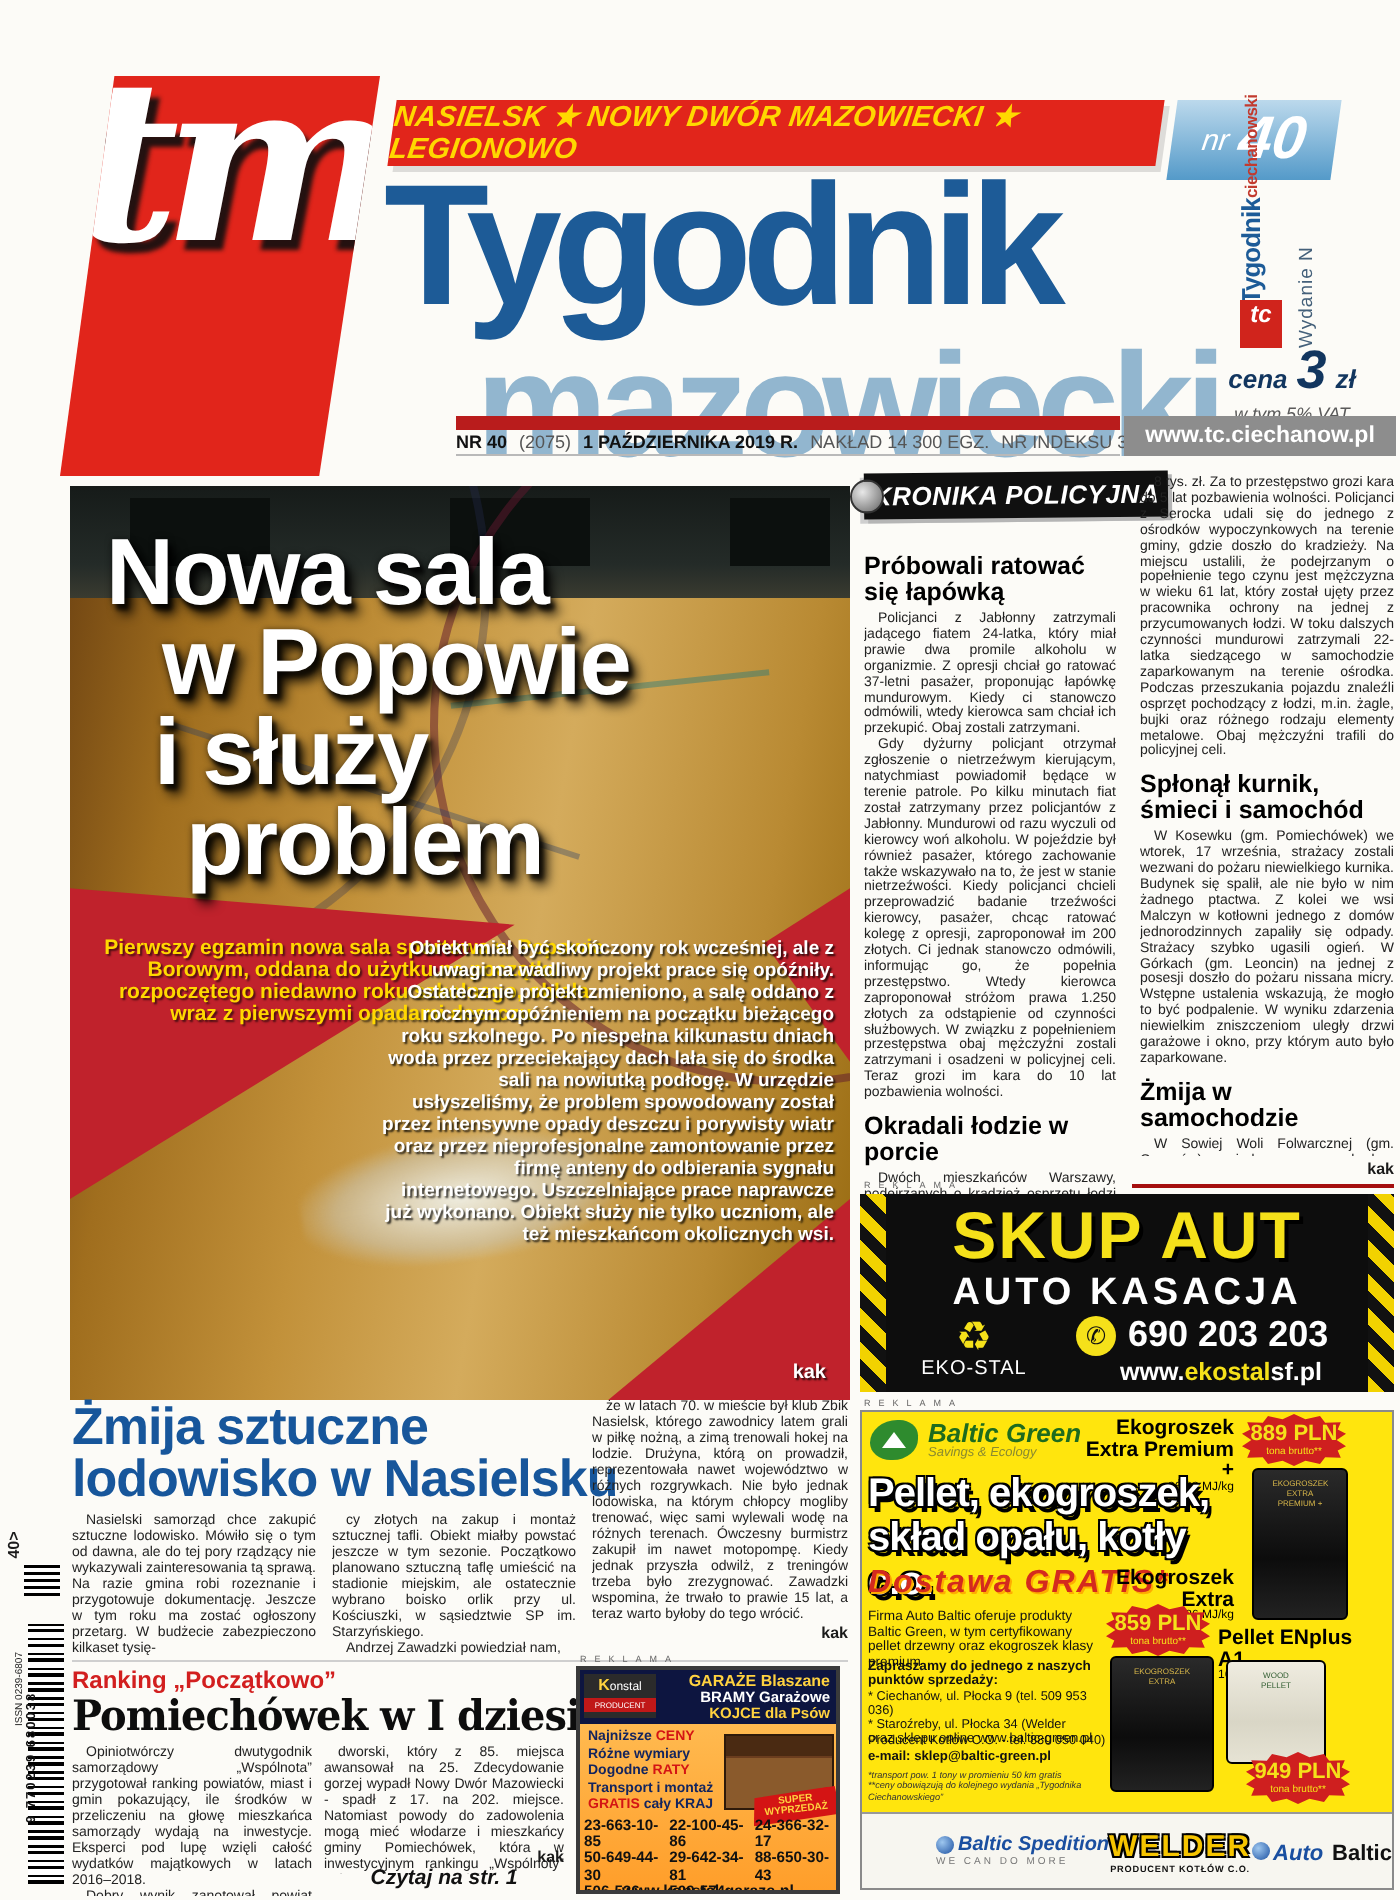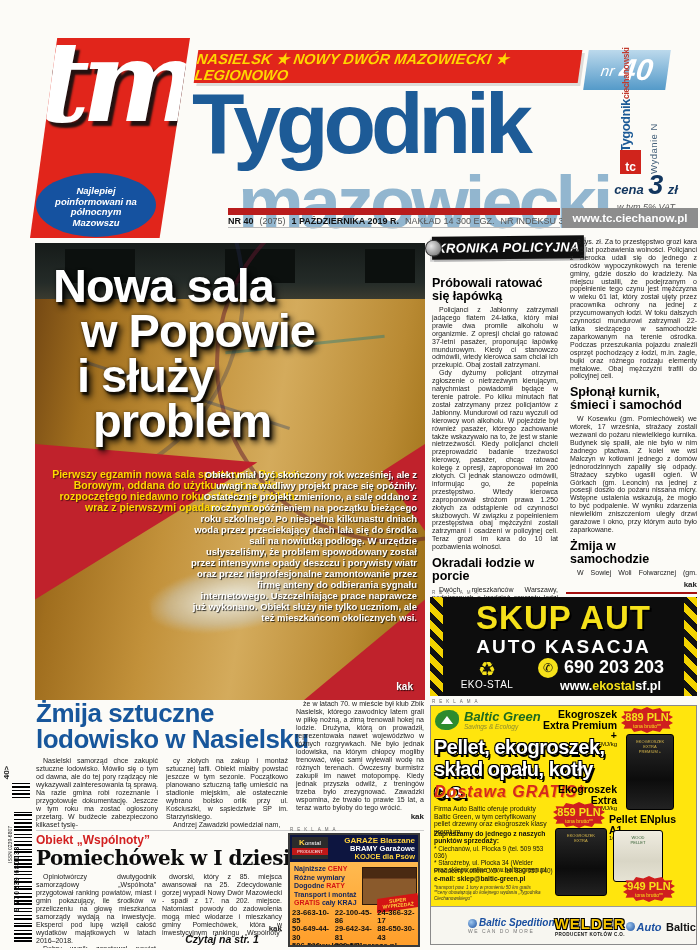--- a/index.html
+++ b/index.html
@@ -32,22 +32,22 @@
   .nr-box .num { font-style:italic; font-weight:900; font-size:30px; }
   .title1 { left:192px; top:80px; font-size:86px; font-weight:800; color:#1d5b97;
     letter-spacing:-5px; line-height:1; }
   .title2 { left:238px; top:166px; font-size:74px; font-weight:800; color:#92b6cf;
     letter-spacing:-4px; line-height:1; }
   .tc-vert { left:618px; top:56px; height:96px; writing-mode:vertical-rl;
     transform:rotate(180deg); display:flex; align-items:center; }
   .tc-vert .l1 { font-weight:900; font-size:13px; color:#1d5b97; letter-spacing:-.5px; }
   .tc-vert .l2 { font-weight:bold; font-size:8.5px; color:#c23a2e; letter-spacing:-.3px; }
   .tc-square { left:620px; top:150px; width:21px; height:24px; background:#d0241c;
-    color:#fff; font-weight:900; font-size:12px;
-    display:flex; align-items:flex-end; justify-content:center; }
+    color:#fff; font-weight:900; font-style:italic; font-size:12px;
+    display:flex; align-items:flex-start; justify-content:center; }
   .wydanie { left:648px; top:78px; height:96px; writing-mode:vertical-rl;
     transform:rotate(180deg); font-size:9.5px; color:#44607a; letter-spacing:.5px; }
   .price { left:598px; top:170px; width:96px; text-align:center; color:#12365f; }
   .price .cena { font-style:italic; font-weight:bold; font-size:13px; }
   .price .val  { font-style:italic; font-weight:900; font-size:27px; }
   .price .unit { font-style:italic; font-weight:bold; font-size:13px; }
   .price .vat  { font-style:italic; font-size:9px; color:#5a5a5a; margin-top:1px; }
   .issue-line { left:228px; top:208px; width:332px; height:20px;
     border-top:7px solid #b91c1c; border-bottom:1px solid #b9b9b9;
     display:flex; align-items:center; gap:6px; font-size:9px; color:#555; white-space:nowrap; }
@@ -237,23 +237,20 @@
     transform:rotate(-90deg); width:80px; letter-spacing:1px; }
 </style>
 </head>
 <body>
 
 <div id="page">
 
   <div class="abs tm-logo">
     <span class="tm-text">tm</span>
   </div>
-  <div class="abs claim-oval">
-    <span>Najlepiej poinformowani na północnym Mazowszu</span>
-  </div>
 
   <div class="abs region-banner">
     <span>NASIELSK ★ NOWY DWÓR MAZOWIECKI ★ LEGIONOWO</span>
   </div>
 
   <div class="abs nr-box">
     <span class="nr">nr</span>
     <span class="num">40</span>
   </div>
 
@@ -446,21 +443,21 @@
   <div class="abs ice-col ice2">
     <p>cy złotych na zakup i montaż sztucznej tafli. Obiekt miałby powstać jeszcze w tym sezonie. Początkowo planowano sztuczną taflę umieścić na stadionie miejskim, ale ostatecznie wybrano boisko orlik przy ul. Kościuszki, w sąsiedztwie SP im. Starzyńskiego.</p>
     <p>Andrzej Zawadzki powiedział nam,</p>
   </div>
   <div class="abs ice-col ice3">
     <p>że w latach 70. w mieście był klub Żbik Nasielsk, którego zawodnicy latem grali w piłkę nożną, a zimą trenowali hokej na lodzie. Drużyna, którą on prowadził, reprezentowała nawet województwo w różnych rozgrywkach. Nie było jednak lodowiska, na którym chłopcy mogliby trenować, więc sami wylewali wodę na różnych terenach. Ówczesny burmistrz zakupił im nawet motopompę. Kiedy jednak przyszła odwilż, z treningów trzeba było zrezygnować. Zawadzki wspomina, że trwało to prawie 15 lat, a teraz warto byłoby do tego wrócić.</p>
   </div>
   <div class="abs ice-kak">kak</div>
   <div class="abs sect-rule"></div>
 
-  <div class="abs rank-label">Obiekt „Wspólnoty”</div>
+  <div class="abs rank-label">Ranking „Początkowo”</div>
   <div class="abs rank-head">Pomiechówek w I dziesiątce</div>
   <div class="abs rank-col rank1">
     <p>Opiniotwórczy dwutygodnik samorządowy „Wspólnota” przygotował ranking powiatów, miast i gmin pokazujący, ile środków w przeliczeniu na głowę mieszkańca samorządy wydają na inwestycje. Eksperci pod lupę wzięli całość wydatków majątkowych w latach 2016–2018.</p>
     <p>Dobry wynik zanotował powiat nowo-</p>
   </div>
   <div class="abs rank-col rank2">
     <p>dworski, który z 85. miejsca awansował na 25. Zdecydowanie gorzej wypadł Nowy Dwór Mazowiecki - spadł z 17. na 202. miejsce. Natomiast powody do zadowolenia mogą mieć włodarze i mieszkańcy gminy Pomiechówek, która w inwestycyjnym rankingu „Wspólnoty” uplasowała się na 7. miejscu.</p>
   </div>
   <div class="abs rank-kak">kak</div>
   <div class="abs read-more">Czytaj na str. 1</div>

